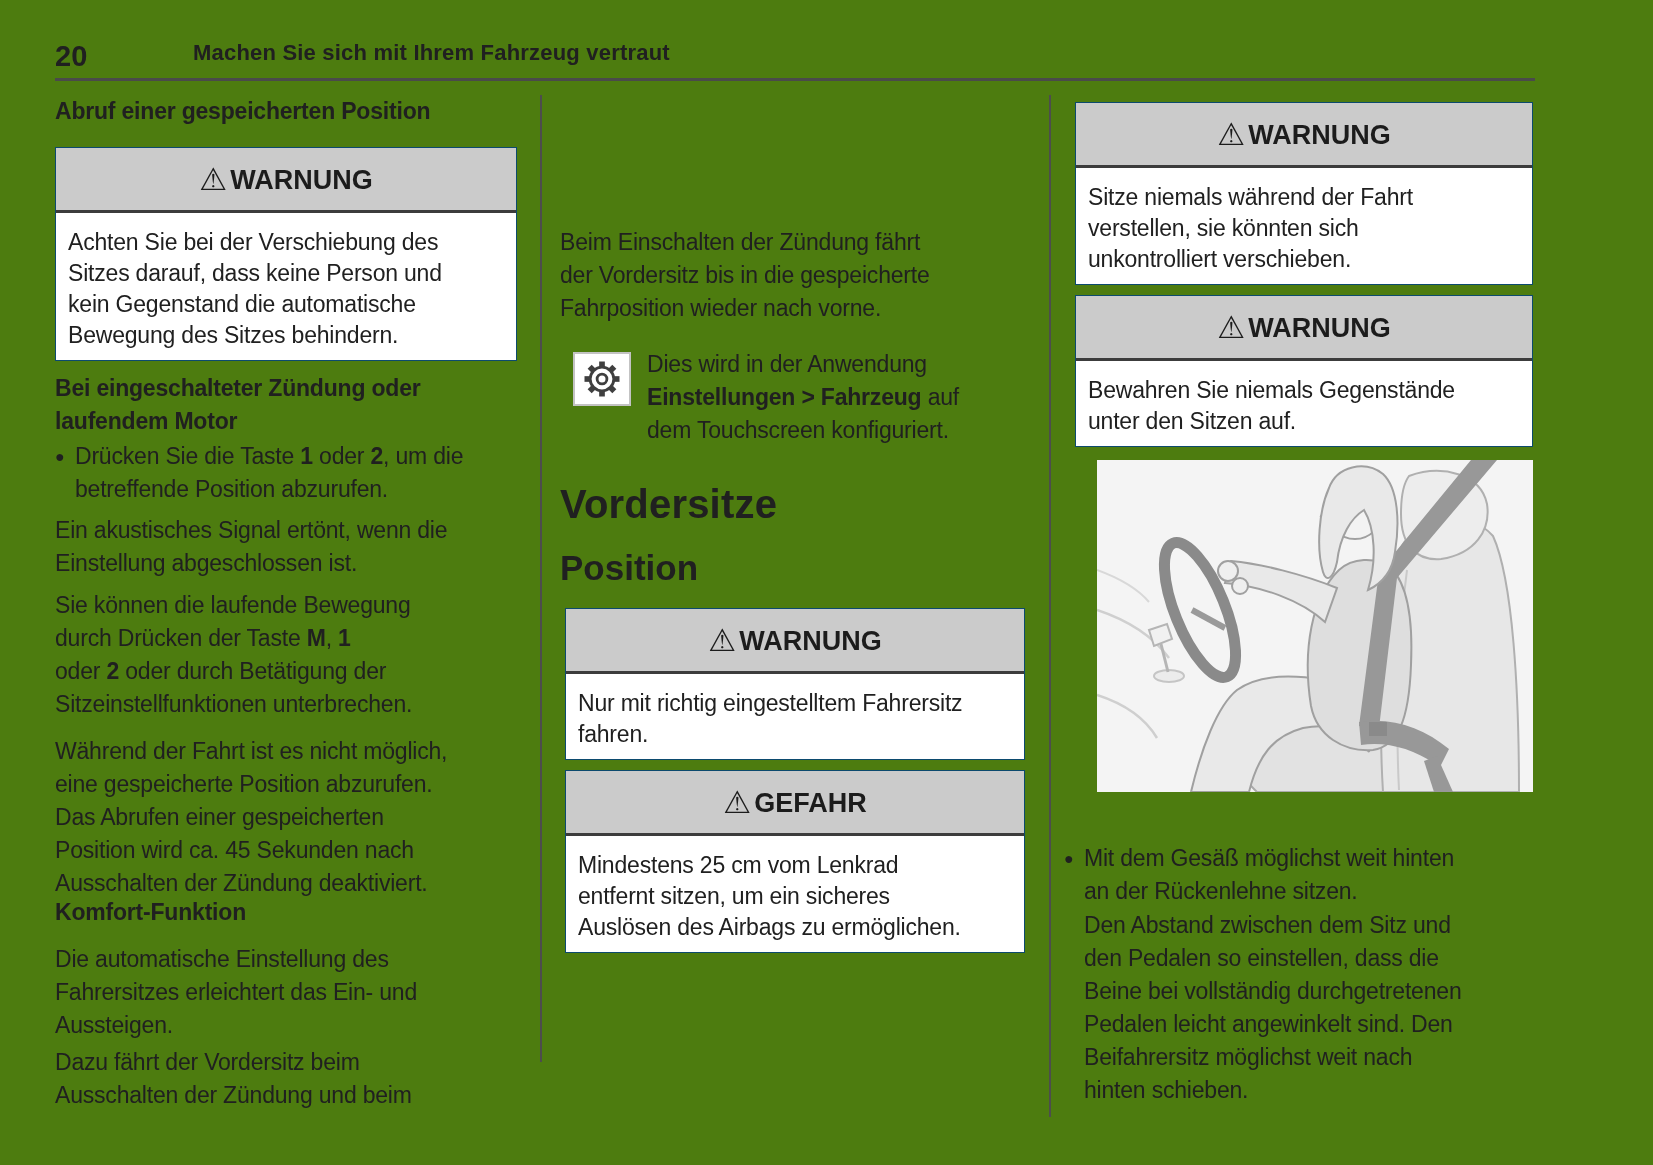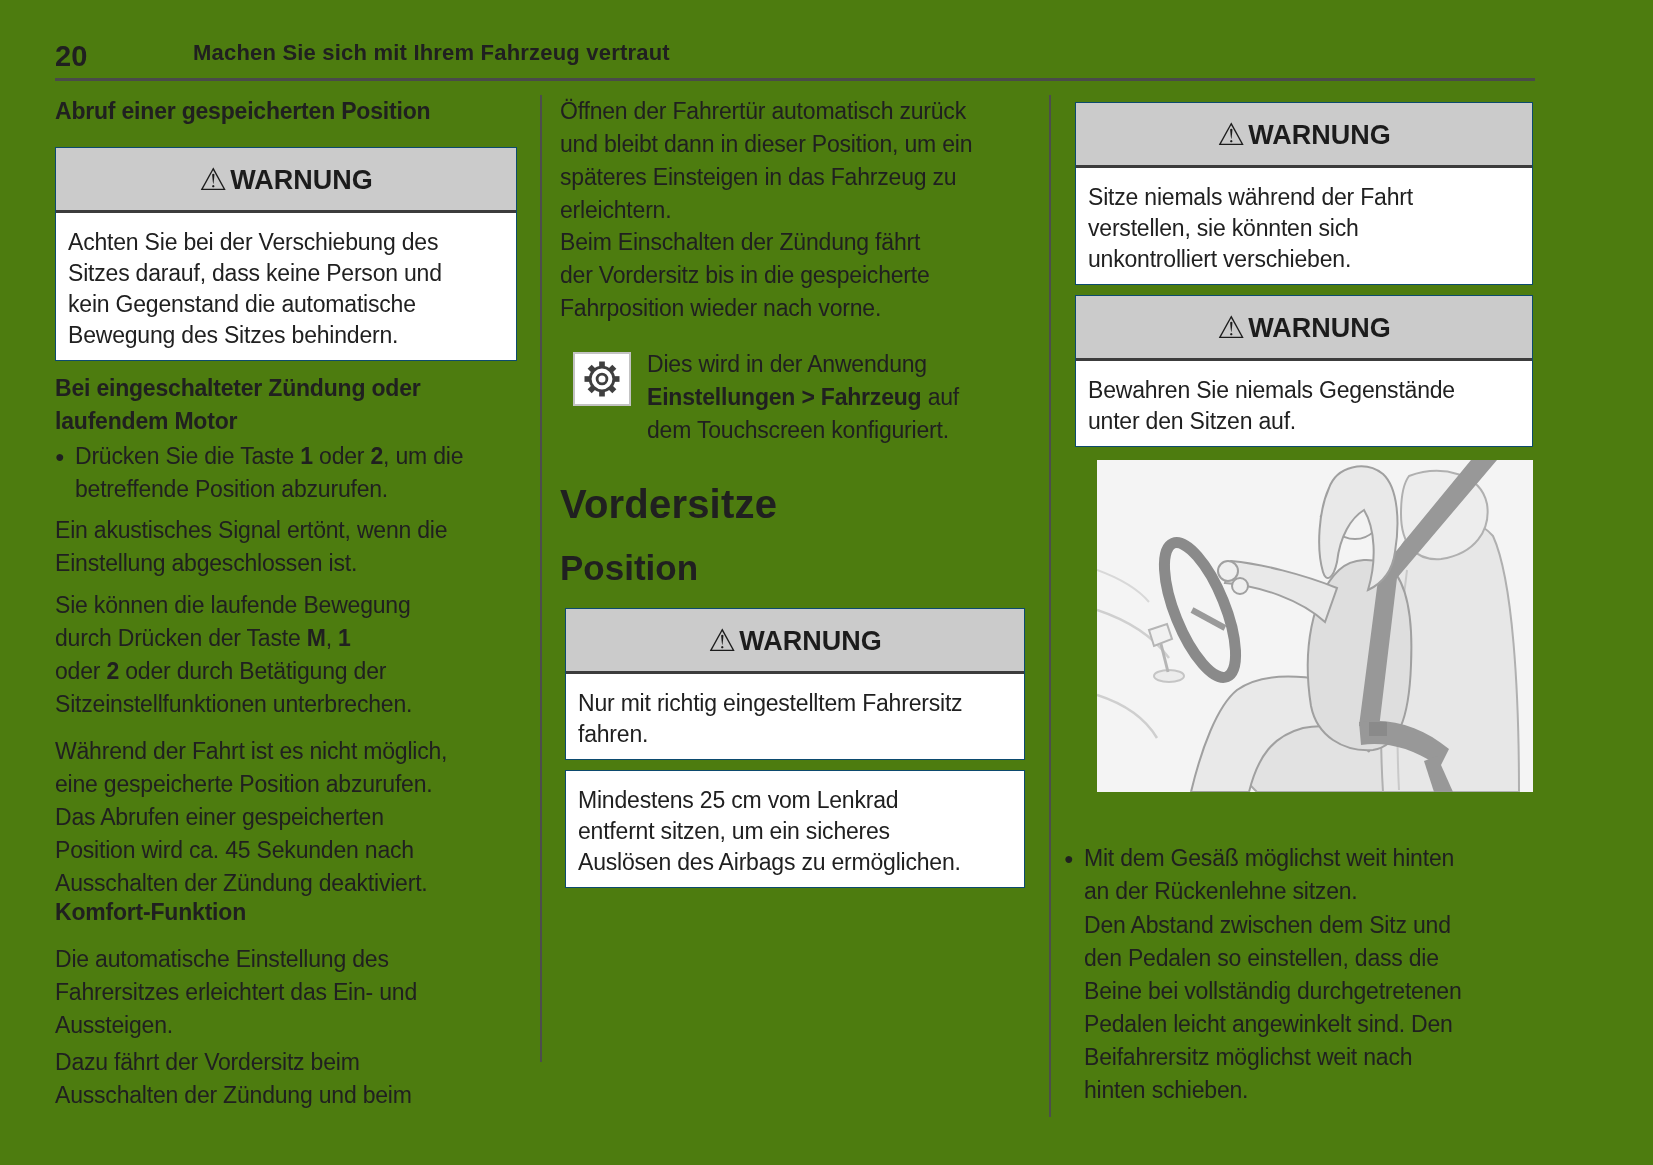--- a/index.html
+++ b/index.html
@@ -77,24 +77,20 @@
 
   <div class="abs t hd" style="left:55px;top:896px;width:480px;">Komfort-Funktion</div>
 
   <div class="abs t" style="left:55px;top:943px;width:480px;">Die automatische Einstellung des
 Fahrersitzes erleichtert das Ein- und
 Aussteigen.</div>
 
   <div class="abs t" style="left:55px;top:1046px;width:480px;">Dazu fährt der Vordersitz beim
 Ausschalten der Zündung und beim</div>
 
-  <div class="abs t" style="left:560px;top:95px;width:500px;">Öffnen der Fahrertür automatisch zurück
-und bleibt dann in dieser Position, um ein
-späteres Einsteigen in das Fahrzeug zu
-erleichtern.</div>
 
   <div class="abs t" style="left:560px;top:226px;width:500px;">Beim Einschalten der Zündung fährt
 der Vordersitz bis in die gespeicherte
 Fahrposition wieder nach vorne.</div>
 
   <div class="abs iconbox" style="left:573px;top:352px;">
     <svg width="42" height="42" viewBox="0 0 48 48">
       <g stroke="#3f3f3f" stroke-width="6.5" fill="none">
         <line x1="37" y1="24" x2="44" y2="24"></line>
           <line x1="33.2" y1="33.2" x2="38.1" y2="38.1"></line>
@@ -117,20 +113,21 @@
 
   <div class="abs h2" style="left:560px;top:550px;width:480px;">Position</div>
 
   <div class="abs wbox" style="left:565px;top:608px;width:460px;">
     <div class="wband"><span class="wtri">⚠</span><span>WARNUNG</span></div>
     <div class="wbody">Nur mit richtig eingestelltem Fahrersitz
 fahren.</div>
   </div>
 
   <div class="abs wbox" style="left:565px;top:770px;width:460px;">
+    <div class="wband"><span class="wtri">⚠</span><span>GEFAHR</span></div>
     <div class="wbody">Mindestens 25 cm vom Lenkrad
 entfernt sitzen, um ein sicheres
 Auslösen des Airbags zu ermöglichen.</div>
   </div>
 
   <div class="abs wbox" style="left:1075px;top:102px;width:458px;">
     <div class="wband"><span class="wtri">⚠</span><span>WARNUNG</span></div>
     <div class="wbody">Sitze niemals während der Fahrt
 verstellen, sie könnten sich
 unkontrolliert verschieben.</div>

